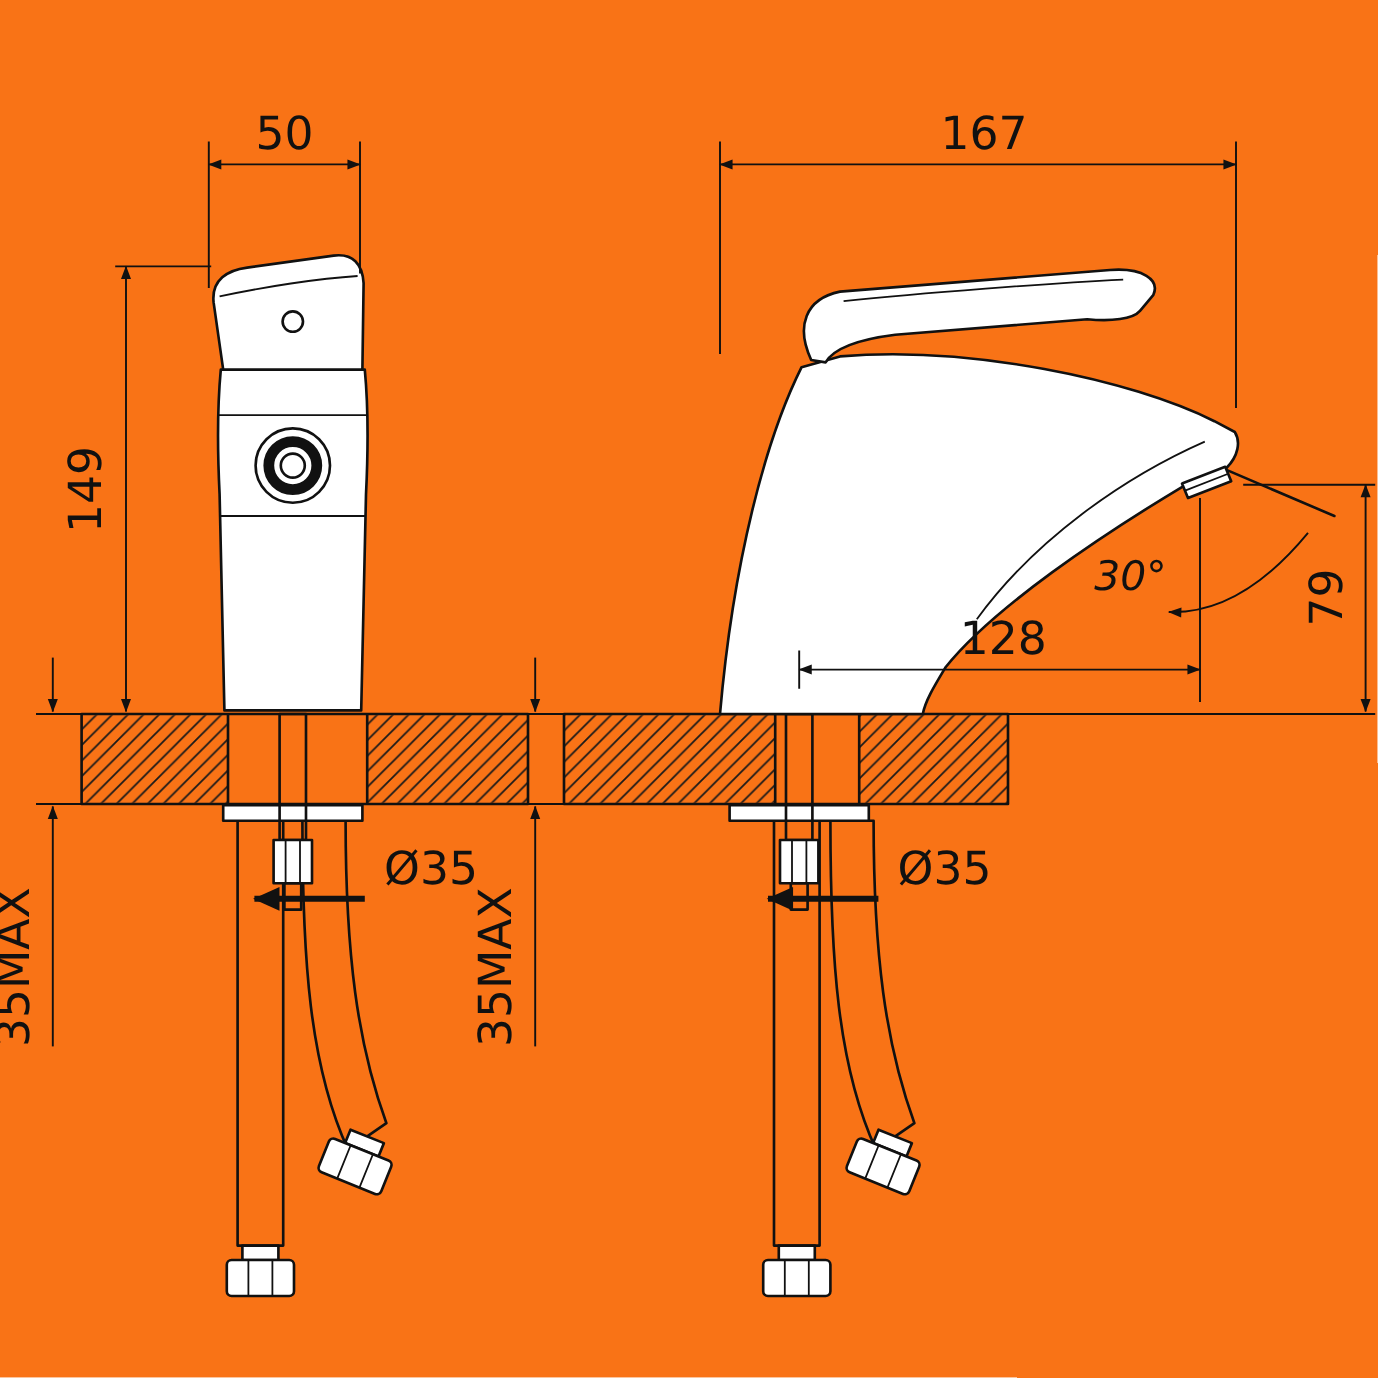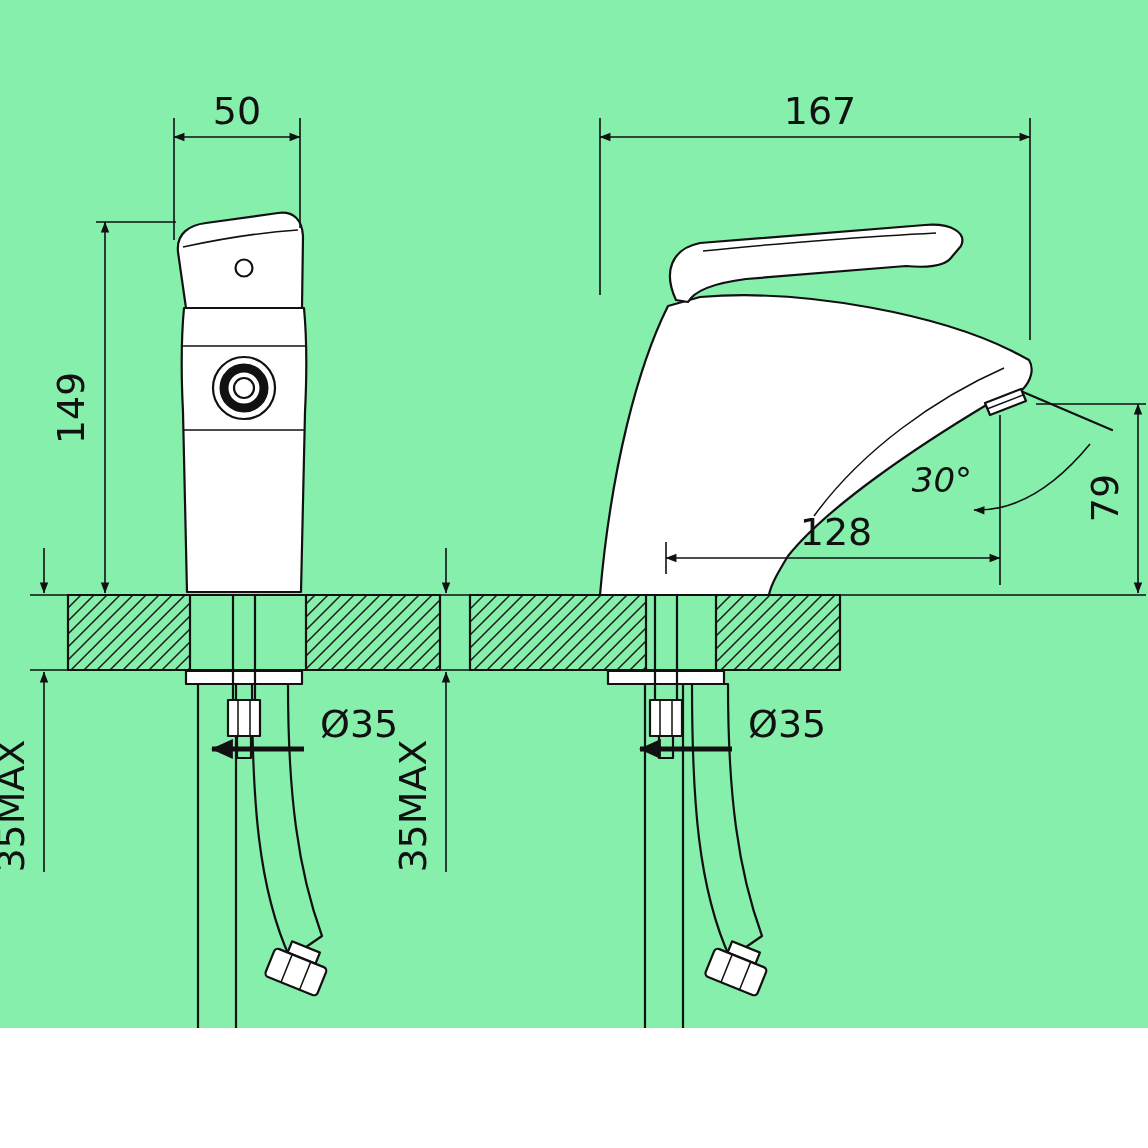--- a/index.html
+++ b/index.html
@@ -1,19 +1,19 @@
 <!DOCTYPE html>
 <html><head>
 <meta charset="utf-8">
 <style>
   html,body{margin:0;padding:0;background:#ffffff;}
   .stage{
     position:relative;
-    width:1148px;height:1028px;
-    background:#86efac;
+    width:1148px;height:1148px;
+    background:#f97316;
     font-family:"DejaVu Sans", sans-serif;
     overflow:hidden;
   }
   svg{position:absolute;left:0;top:0;}
   .obj{fill:none;stroke:#111;stroke-width:2.2;stroke-linejoin:round;stroke-linecap:round;}
   .thin{fill:none;stroke:#111;stroke-width:1.5;}
   .dim{fill:none;stroke:#111;stroke-width:1.6;}
   .fat{fill:none;stroke:#111;stroke-width:5;}
   .white{fill:#ffffff;stroke:#111;stroke-width:2.2;stroke-linejoin:round;}
   text.dimtxt{font-family:"DejaVu Sans",sans-serif;font-size:38px;fill:#111;}

